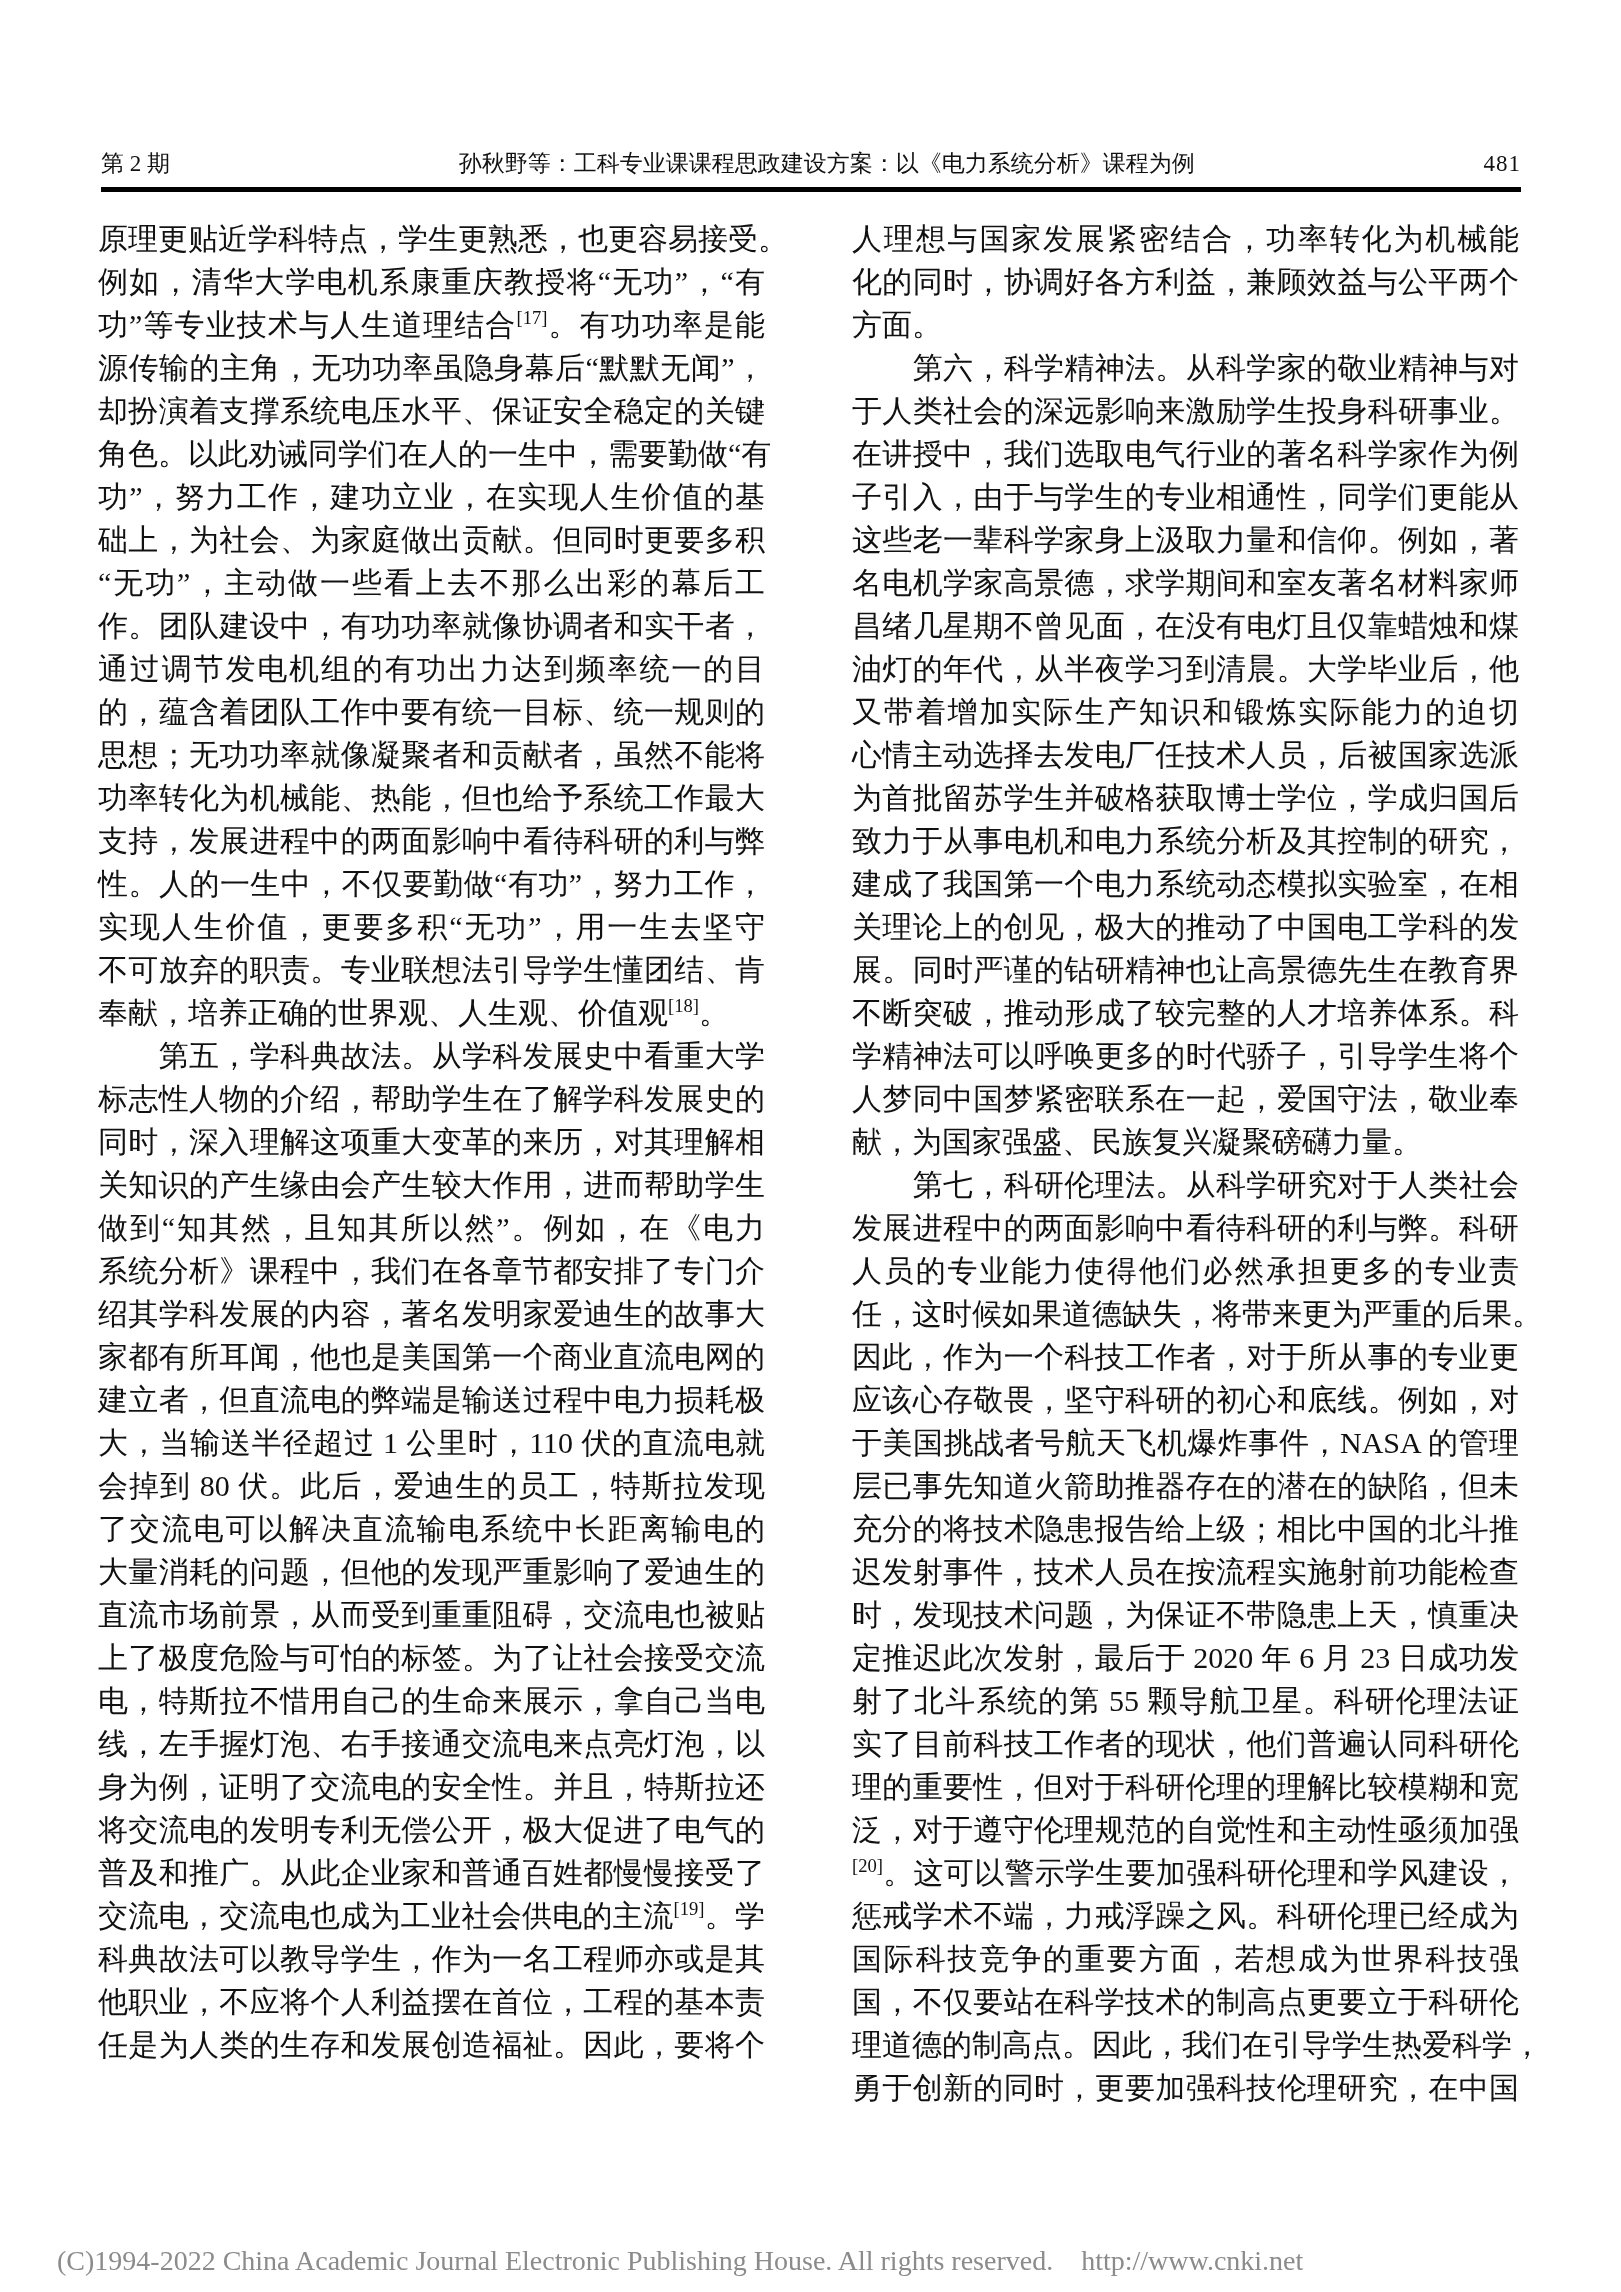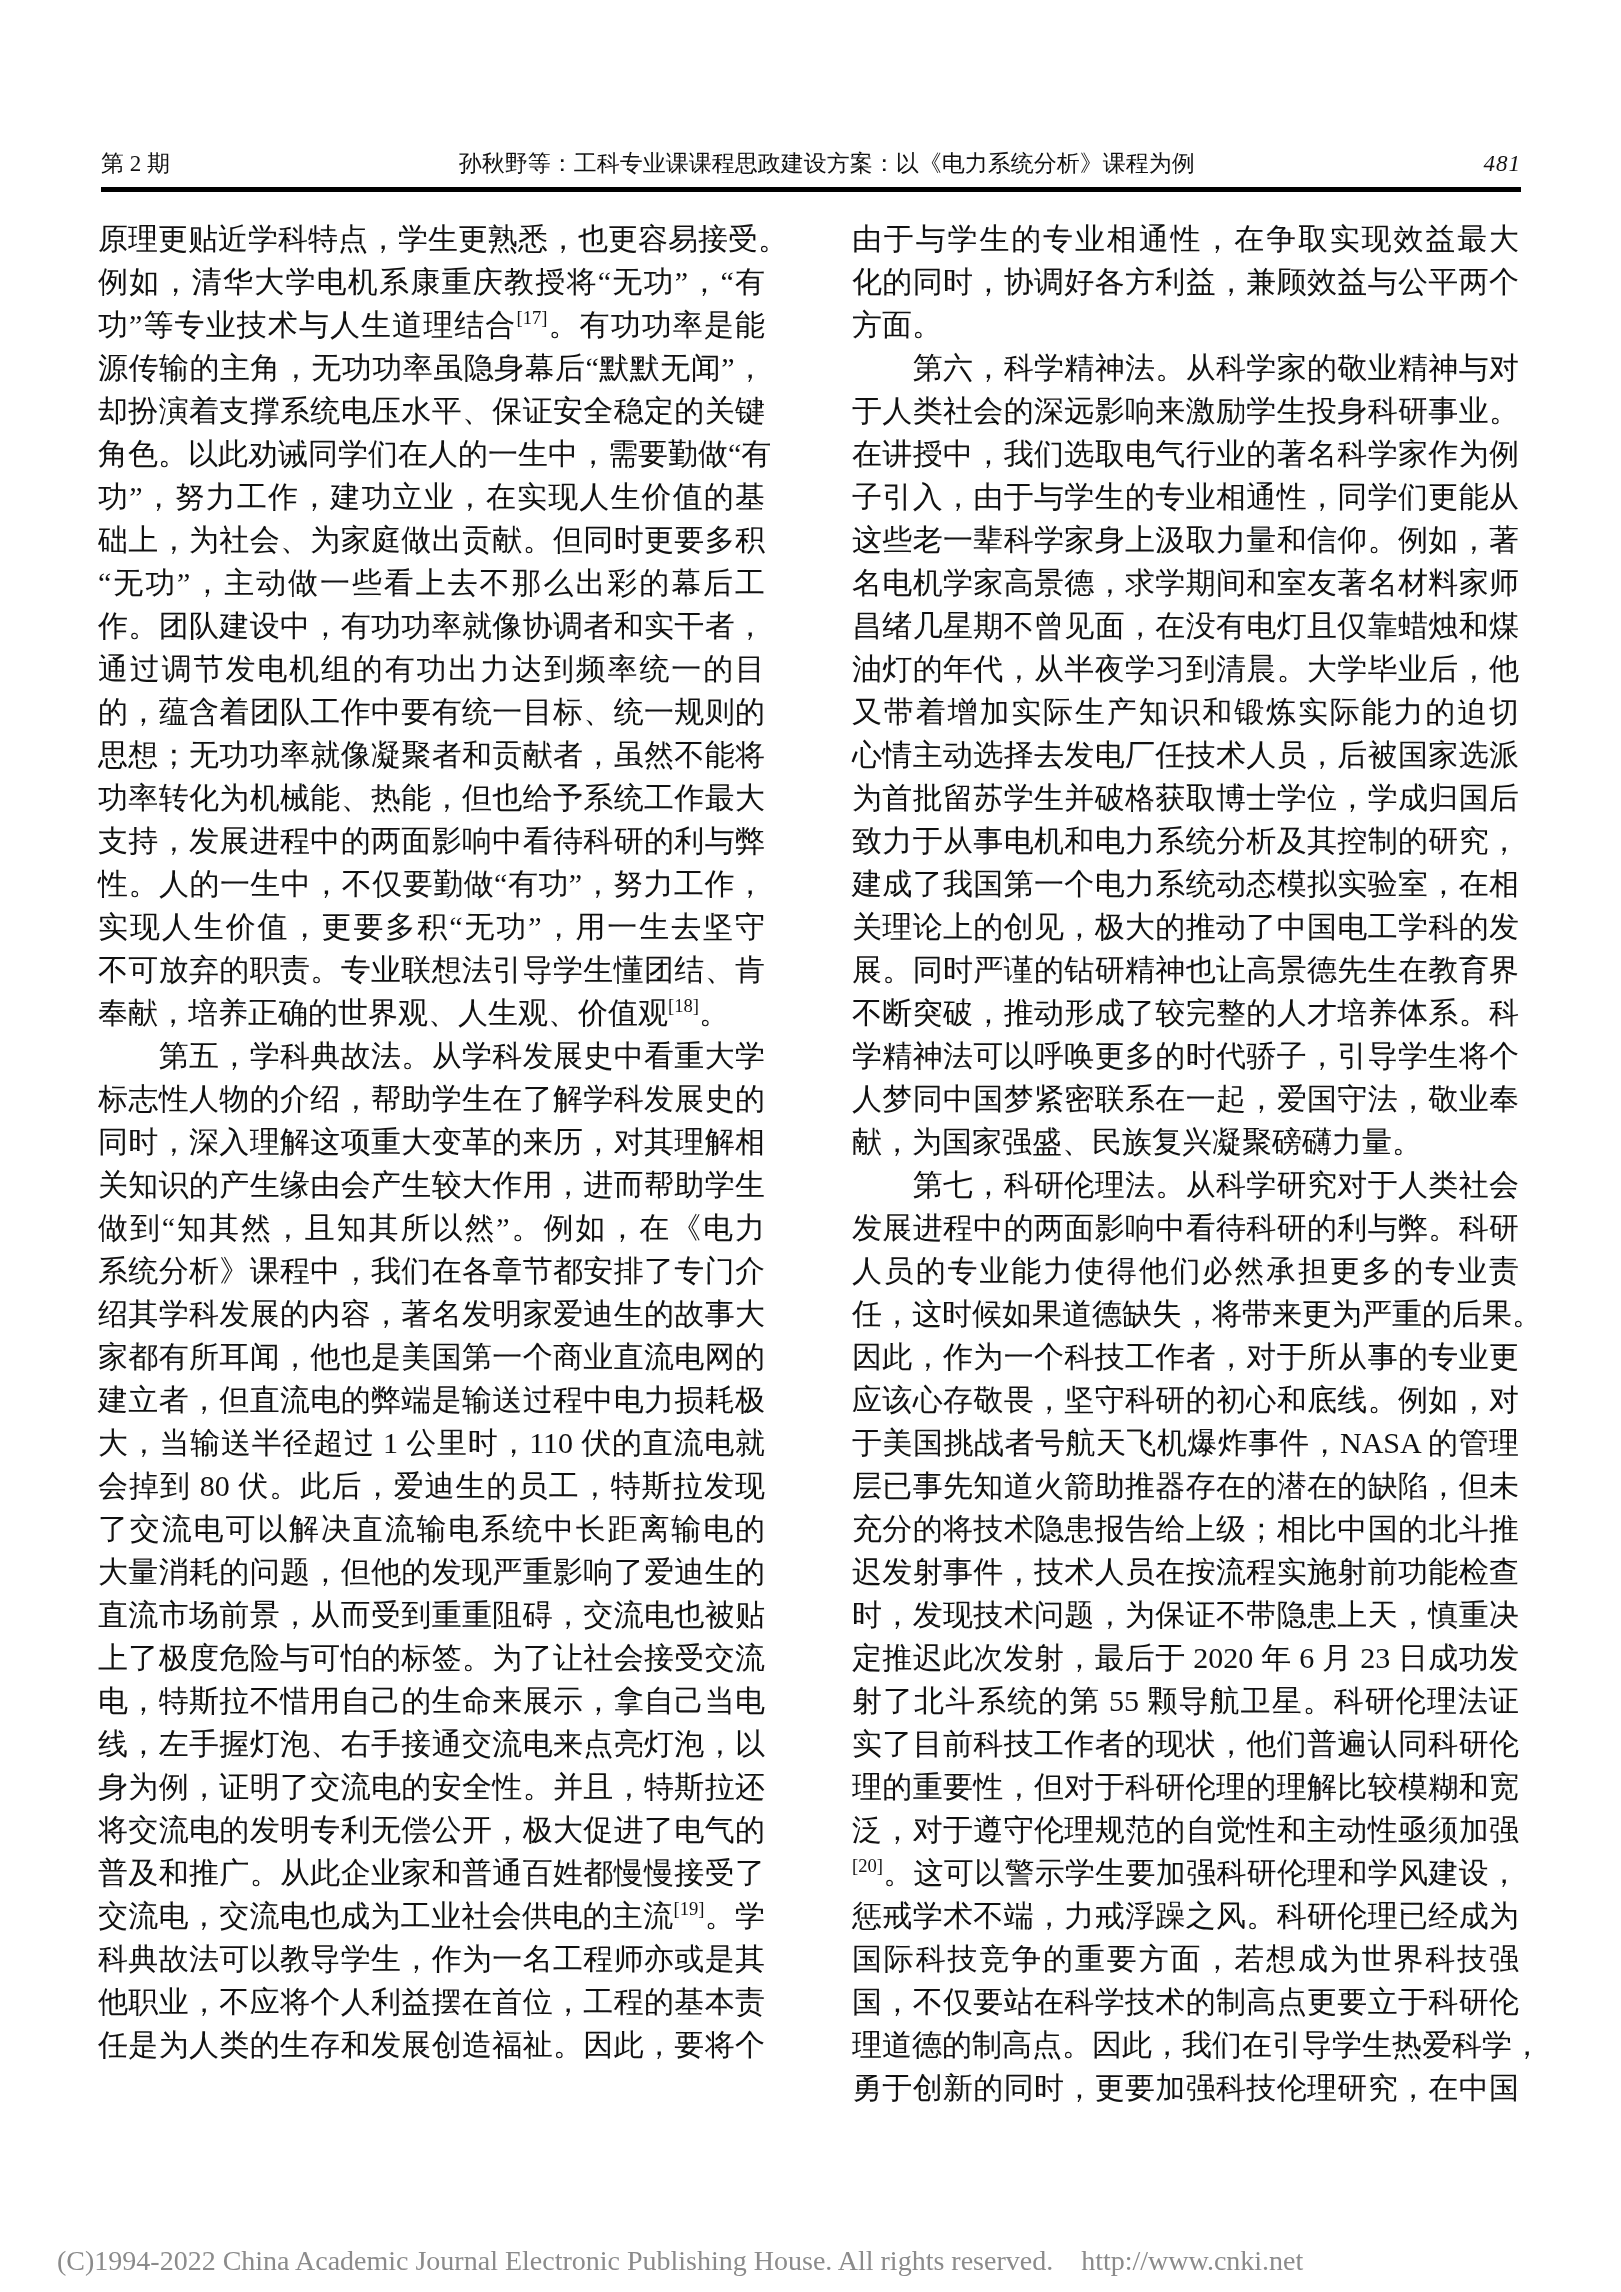--- a/index.html
+++ b/index.html
@@ -17,21 +17,21 @@
     position: absolute;
     top: 147px; left: 101px; right: 100px;
     display: flex;
     align-items: baseline;
     font-size: 23px;
     line-height: 33px;
     white-space: nowrap;
   }
   .header .issue   { flex: 0 0 auto; }
   .header .title   { flex: 1 1 auto; text-align: center; }
-  .header .pageno  { flex: 0 0 auto; letter-spacing: 1px; font-style: italic; }
+  .header .pageno  { flex: 0 0 auto; letter-spacing: 1px; }
   .header-rule {
     position: absolute;
     top: 187px; left: 101px; right: 100px;
     height: 4.9px;
     background: #000000;
   }
   
   .body-columns {
     position: absolute;
     top: 217px; left: 98px; right: 102px;
@@ -118,21 +118,21 @@
         <div class="line">线，左手握灯泡、右手接通交流电来点亮灯泡，以</div>
         <div class="line">身为例，证明了交流电的安全性。并且，特斯拉还</div>
         <div class="line">将交流电的发明专利无偿公开，极大促进了电气的</div>
         <div class="line">普及和推广。从此企业家和普通百姓都慢慢接受了</div>
         <div class="line">交流电，交流电也成为工业社会供电的主流<sup>[19]</sup>。学</div>
         <div class="line">科典故法可以教导学生，作为一名工程师亦或是其</div>
         <div class="line">他职业，不应将个人利益摆在首位，工程的基本责</div>
         <div class="line">任是为人类的生存和发展创造福祉。因此，要将个</div>
       </div>
     <div class="col">
-        <div class="line">由于与学生的专业相通性，在争取实现效益最大</div>
+        <div class="line">人理想与国家发展紧密结合，功率转化为机械能</div>
         <div class="line">化的同时，协调好各方利益，兼顾效益与公平两个</div>
         <div class="line end">方面。</div>
         <div class="line">　　第六，科学精神法。从科学家的敬业精神与对</div>
         <div class="line">于人类社会的深远影响来激励学生投身科研事业。</div>
         <div class="line">在讲授中，我们选取电气行业的著名科学家作为例</div>
         <div class="line">子引入，由于与学生的专业相通性，同学们更能从</div>
         <div class="line">这些老一辈科学家身上汲取力量和信仰。例如，著</div>
         <div class="line">名电机学家高景德，求学期间和室友著名材料家师</div>
         <div class="line">昌绪几星期不曾见面，在没有电灯且仅靠蜡烛和煤</div>
         <div class="line">油灯的年代，从半夜学习到清晨。大学毕业后，他</div>

